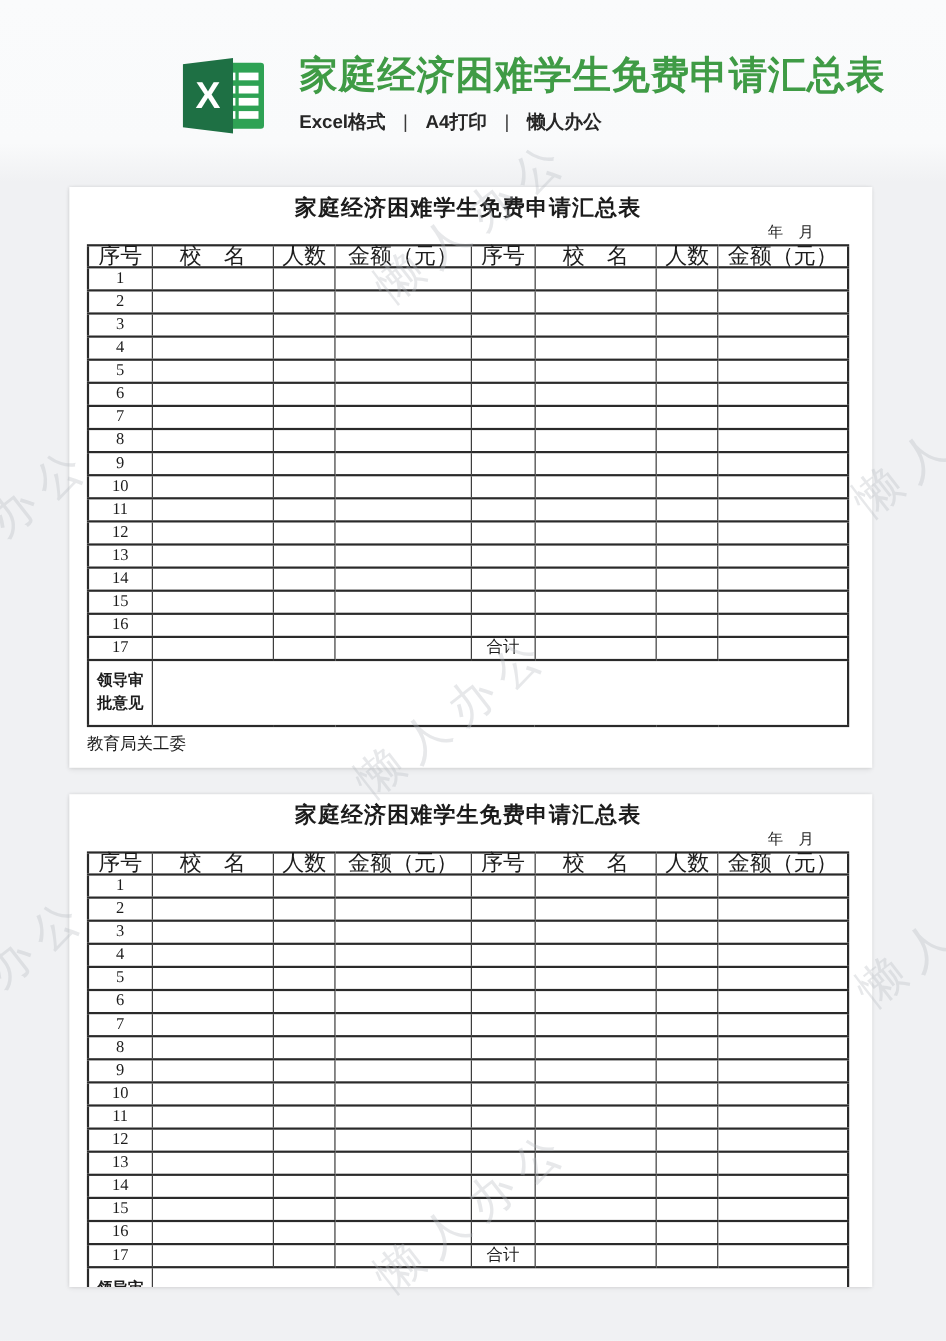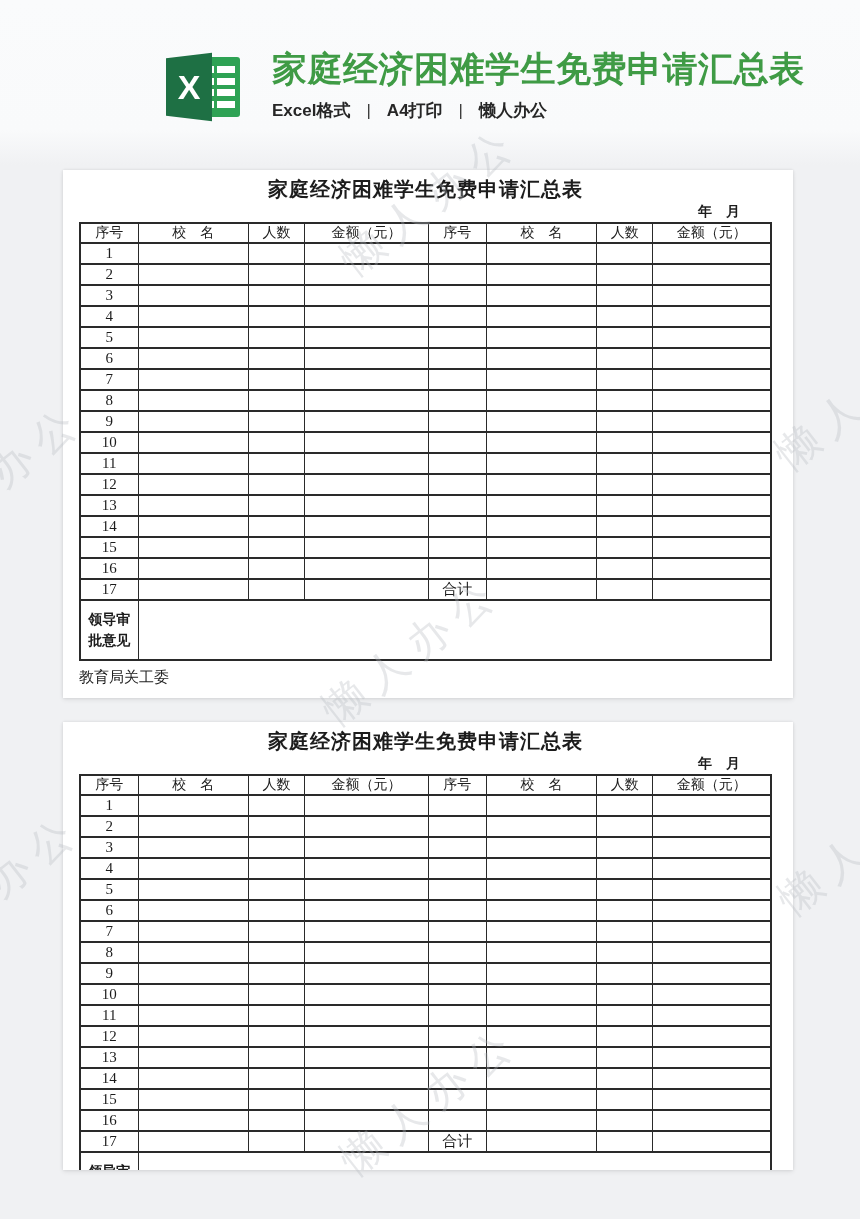--- a/index.html
+++ b/index.html
@@ -38,29 +38,29 @@
     box-shadow:0 0 3px rgba(0,0,0,0.10),0 2px 5px rgba(0,0,0,0.07);
   }
   .card-1{top:170px;}
   .card-2{top:722px;height:448px;overflow:hidden;}
 
   .sheet{
     margin:6px 21px 0 16px;width:693px;color:#1c1c1c;
     font-family:"Liberation Serif","DejaVu Serif",serif;
   }
   .sheet-title{text-align:center;font-size:20px;font-weight:600;height:26px;line-height:26px;letter-spacing:1px;}
-  .date-line{text-align:right;padding-right:32px;font-size:14px;height:20px;line-height:20px;box-sizing:border-box;font-weight:bold;}
+  .date-line{text-align:right;padding-right:32px;font-size:14px;height:20px;line-height:20px;box-sizing:border-box;}
 
   table.sheet-table{border-collapse:collapse;width:693px;table-layout:fixed;border:2px solid #2a2a2a;}
   .sheet-table th,.sheet-table td{
     border:1px solid #2a2a2a;border-top-width:2px;border-bottom-width:2px;
     padding:0;text-align:center;vertical-align:middle;
     font-weight:normal;font-size:15px;color:#1c1c1c;
   }
-  .sheet-table th{height:18px;line-height:18px;font-size:14px;}
+  .sheet-table th{height:18px;line-height:18px;font-size:20px;}
   .sheet-table td{height:19px;line-height:19px;}
   .sheet-table tr.approval-row td{height:54px;}
   .sheet-table td.approval-label{font-size:14px;line-height:21px;padding:2px 6px;font-weight:bold;}
   .footer-sign{text-align:left;padding:7px 32px 12px 0;font-size:15px;height:18px;line-height:18px;}
 
   
   .watermark-layer{position:absolute;left:0;top:0;width:860px;height:1219px;pointer-events:none;z-index:10;}
   .wm{
     position:absolute;white-space:nowrap;font-size:42px;letter-spacing:11px;
     color:#b7bcc2;opacity:0.33;transform:translate(-50%,-50%) rotate(-38deg);

